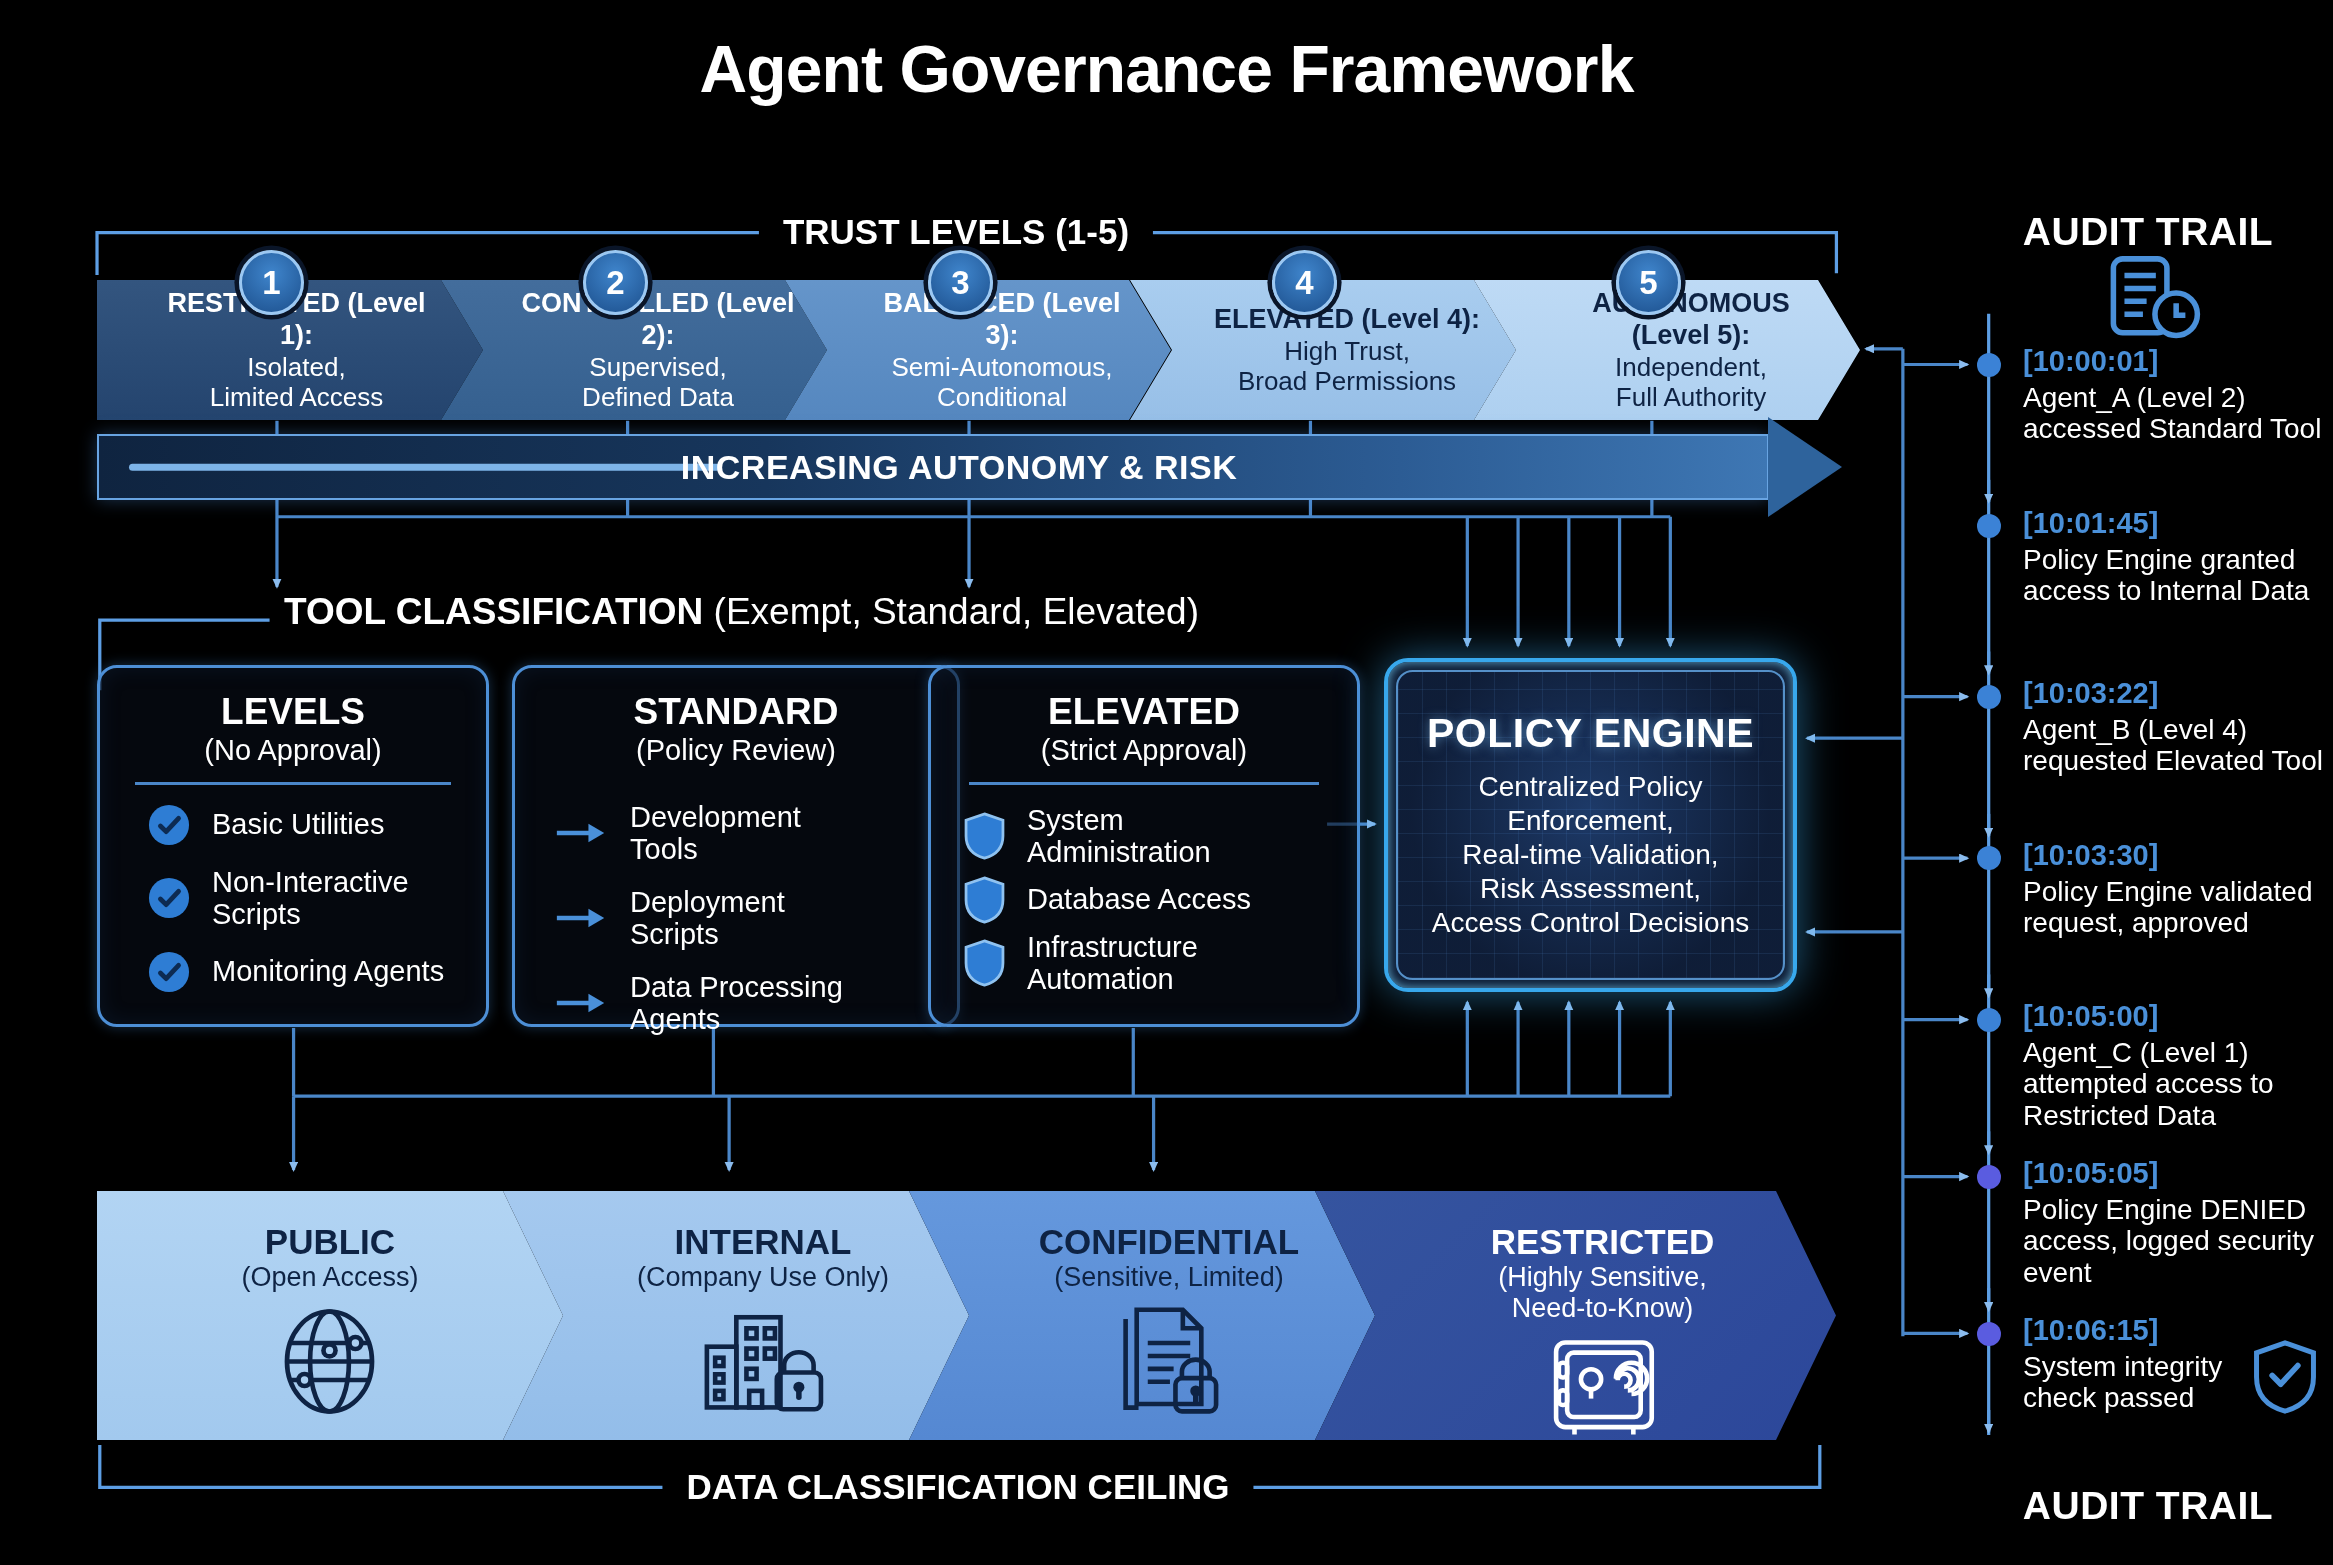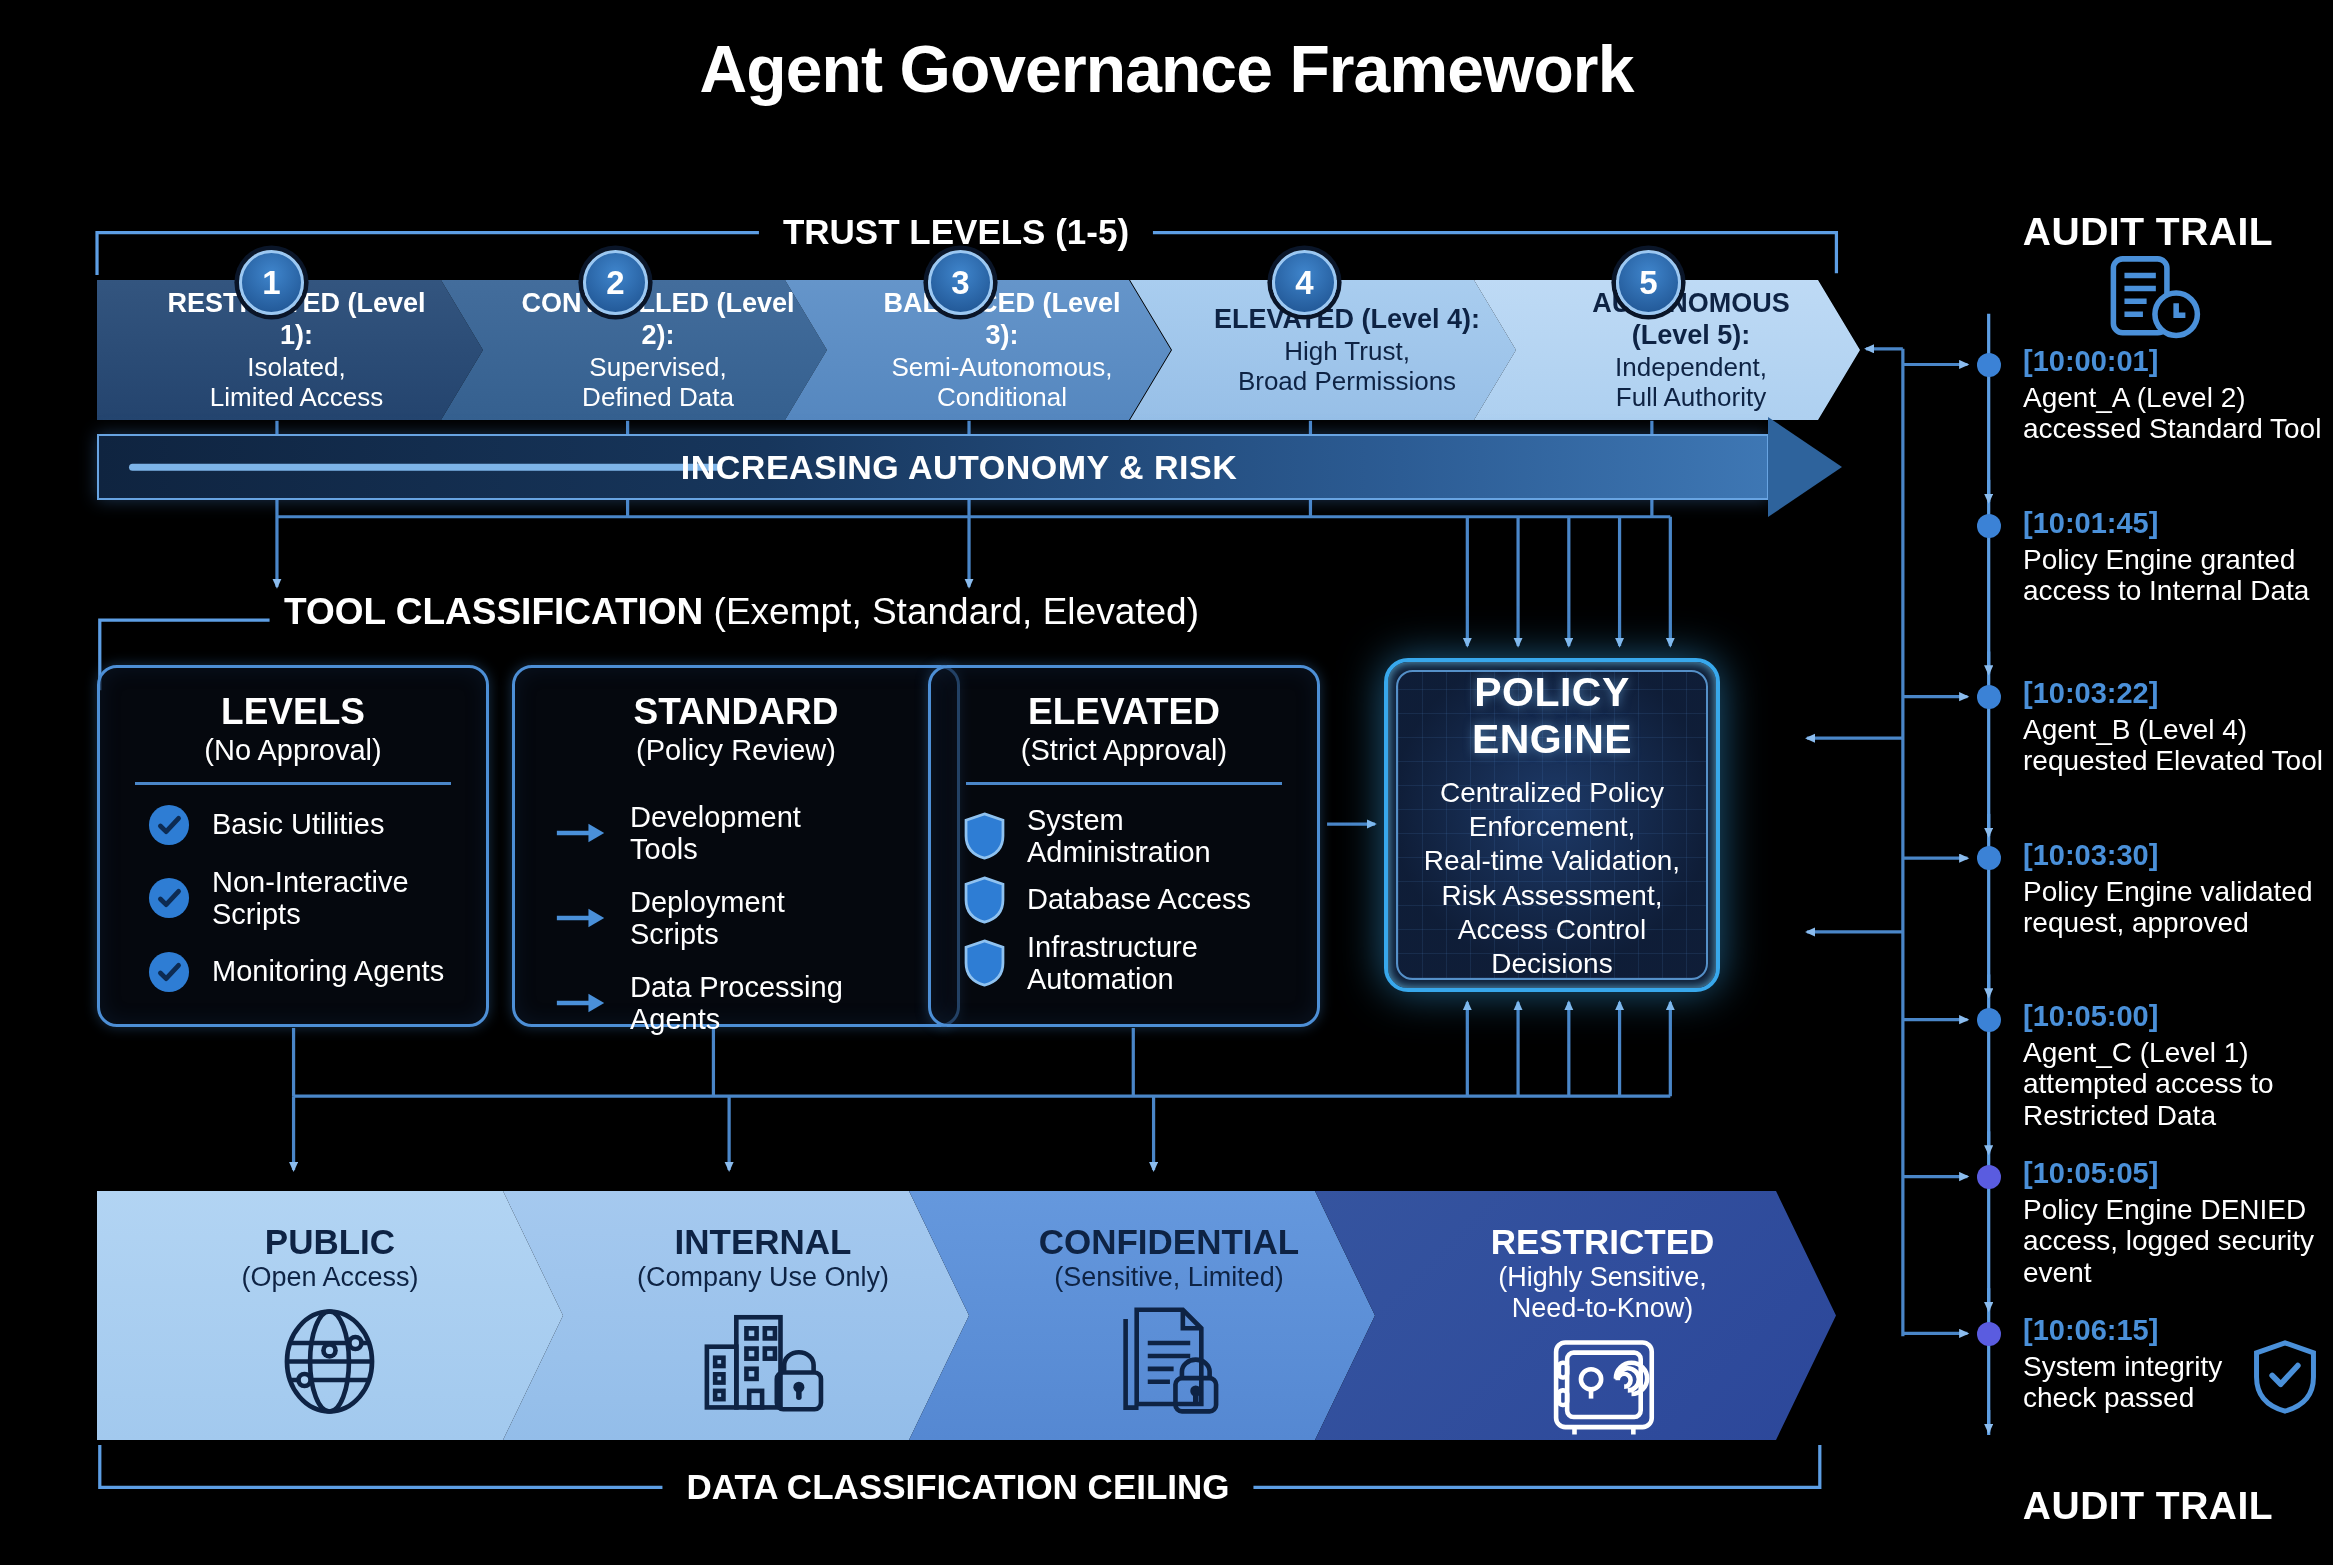--- a/index.html
+++ b/index.html
@@ -55,21 +55,21 @@
            background:rgba(8,14,24,.6);box-shadow:0 0 13px rgba(70,140,215,.35), inset 0 0 22px rgba(40,90,150,.15);
            display:flex;flex-direction:column;align-items:center;}
   .tb-title{margin-top:24px;font-size:37px;font-weight:700;line-height:1.1;}
   .tb-sub{font-size:29px;line-height:1.2;}
   .tb-div{width:82%;height:2.8px;background:#4a86c8;margin:14.8px 0 18.5px;}
   .tb-items{width:100%;display:flex;flex-direction:column;gap:20px;padding-left:48px;box-sizing:border-box;}
   .tb-row{display:flex;align-items:center;gap:22px;}
   .tb-label{font-size:29px;line-height:1.12;max-width:242px;}
 
   
-  .engine{left:1384px;top:658px;width:336px;height:334px;border-radius:24px;border:4.6px solid #38a8ec;
+  .engine{left:1384px;top:658px;width:413px;height:334px;border-radius:24px;border:4.6px solid #38a8ec;
           box-sizing:border-box;background:#0d1b33;
           box-shadow:0 0 44px rgba(56,168,236,.55),0 0 11px rgba(120,210,250,.8) inset;}
   .engine-inner{position:absolute;inset:8.3px;border-radius:16.6px;border:2.8px solid #5590c8;
           background:
             radial-gradient(circle at 50% 45%, rgba(45,90,160,.45), rgba(10,22,45,.2) 70%),
             repeating-linear-gradient(0deg, rgba(90,150,220,.16) 0 0.9px, transparent 0.9px 24px),
             repeating-linear-gradient(90deg, rgba(90,150,220,.16) 0 0.9px, transparent 0.9px 24px),
             #101f3a;
           display:flex;flex-direction:column;align-items:center;justify-content:center;text-align:center;}
   .engine-title{font-size:41px;font-weight:800;letter-spacing:0.5px;margin-bottom:13px;
@@ -280,21 +280,21 @@
         <div class="tb-row">
           <svg width="54" height="26" viewBox="0 0 56 28">
               <line x1="2" y1="14" x2="38" y2="14" stroke="#4a90d9" stroke-width="5"></line>
               <path d="M36 4l17 10-17 10z" fill="#4a90d9"></path>
             </svg>
           <div class="tb-label">Data Processing Agents</div>
         </div>
       </div>
     </div>
 
-    <div class="abs toolbox" style="left:928px;width:392px;">
+    <div class="abs toolbox" style="left:928px;width:432px;">
       <div class="tb-title">ELEVATED</div>
       <div class="tb-sub">(Strict Approval)</div>
       <div class="tb-div"></div>
       <div class="tb-items" style="padding-left:33px;gap:7px;">
         <div class="tb-row">
           <svg width="41" height="48" viewBox="0 0 44 52">
               <path d="M22 2 L42 9 V26 C42 40 33 47 22 50 C11 47 2 40 2 26 V9 Z" fill="#2e7dd4" stroke="#8fc2f0" stroke-width="3"></path>
             </svg>
           <div class="tb-label">System Administration</div>
         </div>

